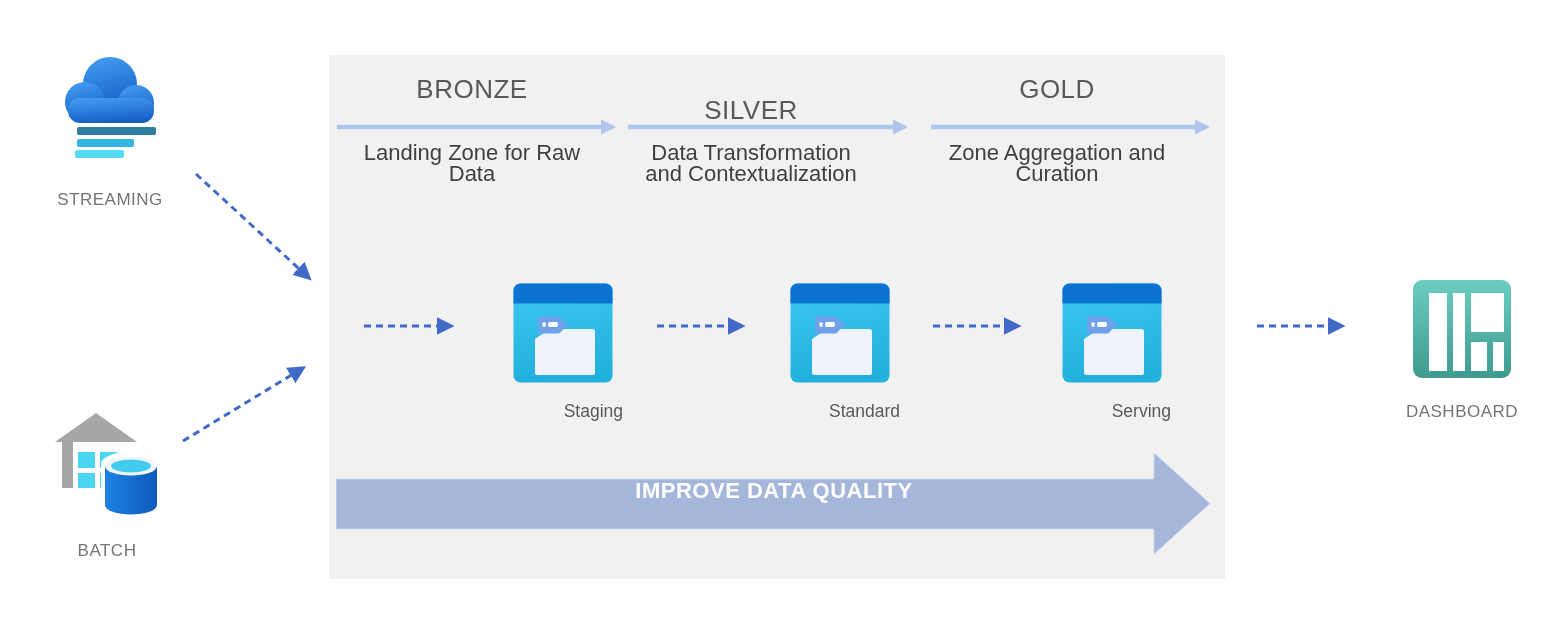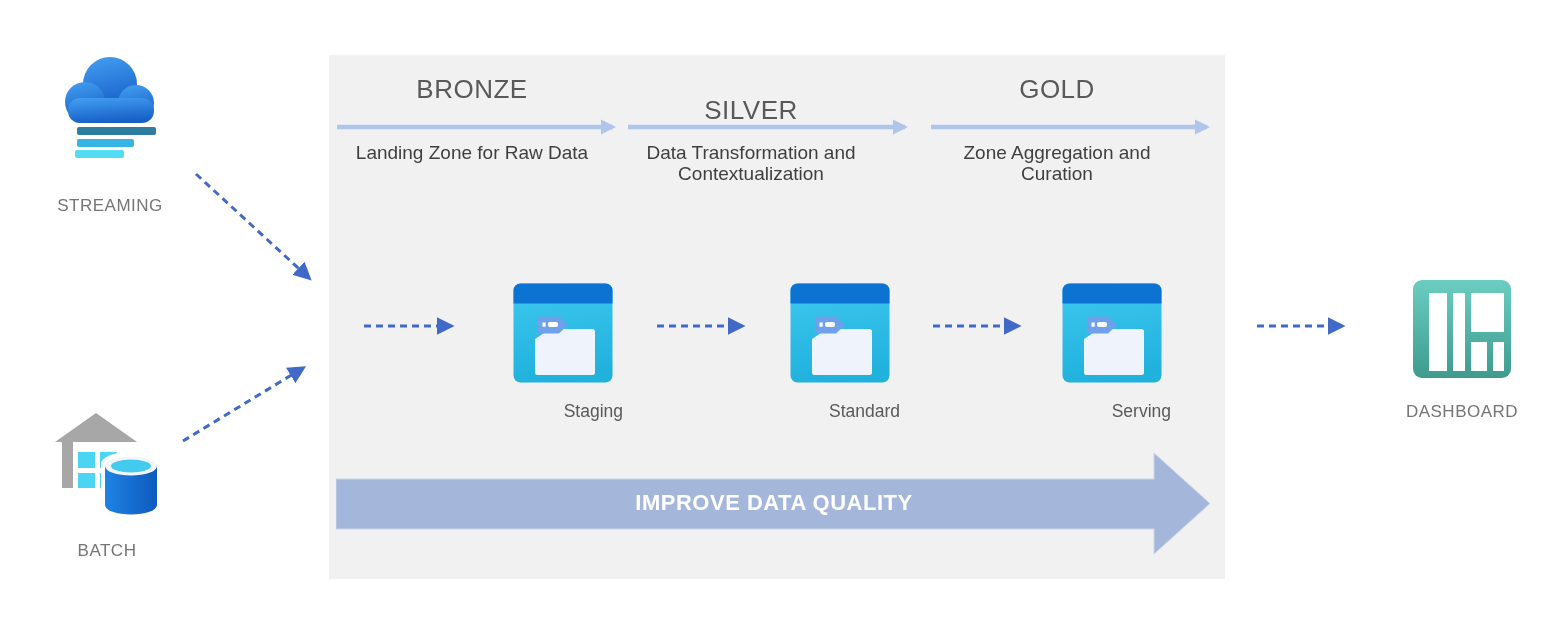--- a/index.html
+++ b/index.html
@@ -12,34 +12,34 @@
     left:329px;top:55px;width:896px;height:524px;
     background:#f1f1f2;z-index:1;
   }
   .overlay{left:0;top:0;width:1560px;height:618px;z-index:2;pointer-events:none;}
   .stage-hdr{
     top:74px;width:232px;text-align:center;z-index:3;
     font-size:26px;letter-spacing:0.5px;color:#595959;font-weight:400;
   }
   .stage-desc{
     top:142px;width:240px;text-align:center;z-index:3;
-    font-size:19px;line-height:21px;color:#3f3f3f;
+    font-size:22px;line-height:21px;color:#3f3f3f;
   }
   .folder{top:283px;width:100px;height:100px;z-index:3;}
   .store-label{
     top:401px;width:120px;text-align:right;z-index:3;
     font-size:17.5px;color:#595959;
   }
   .src-label{
     width:140px;text-align:center;z-index:3;
     font-size:17px;color:#757575;letter-spacing:0.5px;
   }
   .banner-arrow{left:336px;top:452px;width:876px;height:103px;z-index:2;}
   .banner-text{
-    left:336px;top:490px;width:876px;text-align:center;z-index:3;
+    left:336px;top:478px;width:876px;text-align:center;z-index:3;
     font-size:22px;font-weight:bold;color:#ffffff;letter-spacing:0.5px;
   }
   .hidden-defs{position:absolute;width:0;height:0;overflow:hidden;}
 </style>
 </head>
 <body>
 
 <div class="canvas">
 
   <svg class="hidden-defs" aria-hidden="true">
@@ -97,21 +97,21 @@
 
   <svg class="abs" style="left:62px;top:52px;z-index:3;" width="105" height="110" viewBox="0 0 105 110">
     <circle cx="48" cy="32" r="27" fill="url(#g-cloud)"></circle>
     <circle cx="23" cy="50" r="20" fill="url(#g-cloud)"></circle>
     <circle cx="74" cy="51" r="18" fill="url(#g-cloud)"></circle>
     <rect x="6" y="46" width="86" height="25" rx="12" fill="url(#g-cloud)"></rect>
     <rect x="15" y="75" width="79" height="8" rx="2" fill="#2e7f9f"></rect>
     <rect x="15" y="87" width="57" height="8" rx="2" fill="#36b4e2"></rect>
     <rect x="13" y="98" width="49" height="8" rx="2" fill="#55dcf5"></rect>
   </svg>
-  <div class="abs src-label" style="left:40px;top:196px;">STREAMING</div>
+  <div class="abs src-label" style="left:40px;top:190px;">STREAMING</div>
 
   <svg class="abs" style="left:45px;top:408px;z-index:3;" width="120" height="112" viewBox="0 0 120 112">
     <polygon points="51,5 10,34 92,34" fill="#a7a7a7"></polygon>
     <rect x="17" y="34" width="11" height="46" fill="#a7a7a7"></rect>
     <rect x="33" y="44" width="17" height="16" fill="#4bd5f2"></rect>
     <rect x="55" y="44" width="17" height="16" fill="#4bd5f2"></rect>
     <rect x="33" y="65" width="17" height="15" fill="#4bd5f2"></rect>
     <rect x="55" y="65" width="17" height="15" fill="#4bd5f2"></rect>
 
     <rect x="56" y="56" width="60" height="42" fill="#ffffff"></rect>

